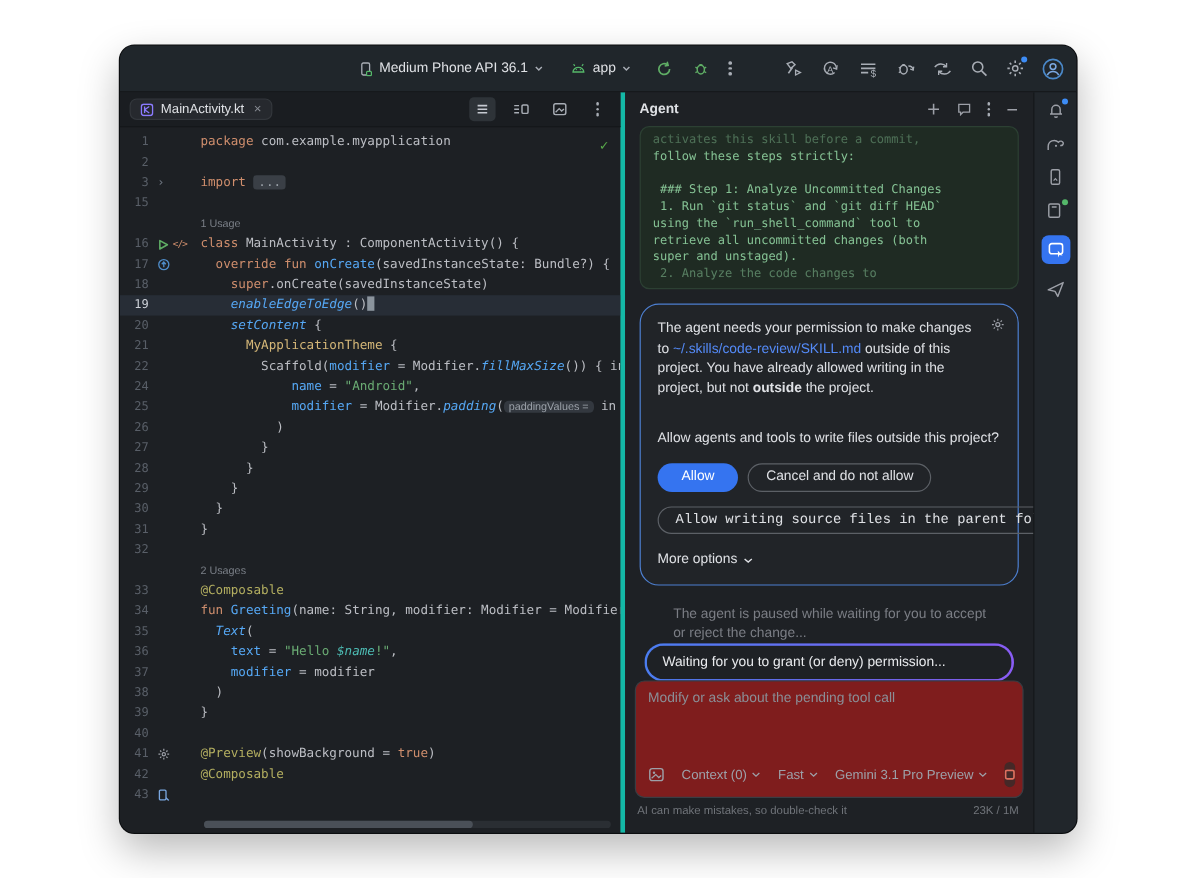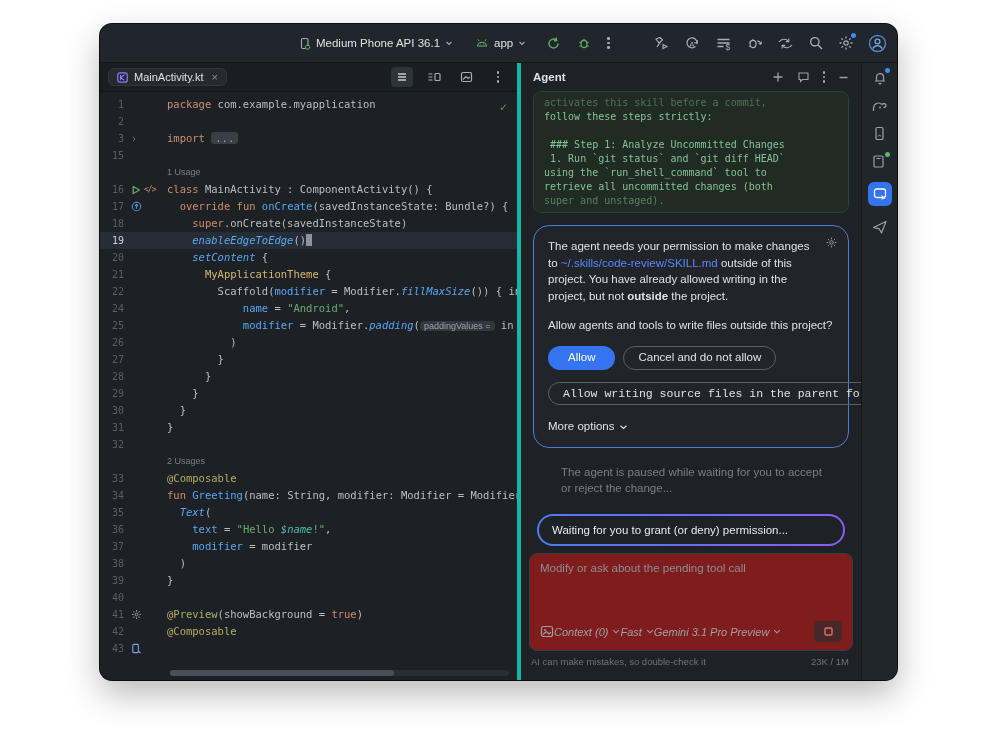--- a/index.html
+++ b/index.html
@@ -1,17 +1,17 @@
 <!DOCTYPE html>
 <html><head>
 <meta charset="utf-8">
 <style>
   html,body{margin:0;padding:0;background:#ffffff;width:1000px;height:732px;overflow:hidden;
     font-family:"Liberation Sans","DejaVu Sans",sans-serif;-webkit-font-smoothing:antialiased;}
-  .window{position:absolute;left:100px;top:24px;width:797px;height:656px;background:#1e2227;
+  .window{position:absolute;left:100px;top:38px;width:797px;height:656px;background:#1e2227;
     border-radius:12px;box-shadow:0 0 0 1px #0b0d0f,0 14px 34px rgba(0,0,0,.28);overflow:hidden;
     display:flex;flex-direction:column;color:#dfe1e5;}
   
   .toolbar{height:38px;flex:none;background:#20262b;border-bottom:1px solid #14171a;
     display:flex;align-items:center;font-size:11.5px;color:#dfe1e5;}
   .tb-spacer{width:198px;flex:none;}
   .cluster{display:flex;align-items:center;gap:5px;cursor:default;white-space:nowrap;}
   .icon{display:inline-flex;align-items:center;justify-content:center;color:#a8adb5;position:relative;}
   .icon.green{color:#5fad65;}
   .tb-right{margin-left:auto;margin-right:10px;display:flex;align-items:center;gap:14px;}
@@ -67,36 +67,36 @@
   .agent-scroll{flex:1;min-height:0;display:flex;flex-direction:column;padding:0 12px;overflow:hidden;}
   .skill-block{background:#1f2b23;border:1px solid #2c4033;border-radius:8px;padding:4px 10px;
     font-family:"DejaVu Sans Mono",monospace;font-size:10px;line-height:14px;color:#85c294;flex:none;}
   .skill-block div{white-space:pre-wrap;}
   .skill-block div:first-child{opacity:.45;}
   .skill-block div:last-child{opacity:.55;}
   .perm-card{margin-top:12px;border:1px solid #4d7fd0;border-radius:16px;background:#212428;
     padding:12px 14px;position:relative;font-size:11.5px;line-height:1.45;flex:none;}
   .perm-card .gear{position:absolute;top:10px;right:10px;color:#9da0a8;}
   .perm-card a{color:#548af7;text-decoration:none;}
-  .perm-q{margin-top:12px;}
+  .perm-q{margin-top:24px;}
   .btn-row{display:flex;gap:8px;margin-top:13px;flex-wrap:wrap;}
   .pill{border-radius:999px;padding:5px 16px;font-size:11.5px;line-height:1;display:inline-flex;
     align-items:center;justify-content:center;white-space:nowrap;}
   .pill.primary{background:#3574f0;color:#fff;padding:6px 20px;}
   .pill.outline{border:1px solid #5c6066;color:#dfe1e5;background:transparent;padding:5px 14px;}
   .more-opts{margin-top:13px;display:flex;align-items:center;gap:5px;color:#dfe1e5;font-size:11.5px;}
   .paused{margin:16px 14px 0 28px;color:#7b7e85;font-size:11.5px;line-height:1.4;max-width:280px;flex:none;}
   .spacer{flex:1;}
   .wait-pill{flex:none;margin:0 4px 7px 4px;height:28px;border:2px solid transparent;border-radius:16px;
     background:linear-gradient(#1e2125,#1e2125) padding-box,linear-gradient(100deg,#4a7df0,#8a5cf5) border-box;
     display:flex;align-items:center;padding:0 13px;font-size:11.5px;color:#e8eaed;}
   .composer{flex:none;margin:0 8px;background:#7f1d1d;border:1px solid #3a3d43;border-radius:8px;
     height:80px;padding:8px 10px;display:flex;flex-direction:column;}
   .placeholder{color:#8a8e96;font-size:11.5px;}
-  .composer-controls{margin-top:auto;display:flex;align-items:center;color:#9da0a8;font-size:11px;font-style:italic;}
+  .composer-controls{margin-top:auto;display:flex;align-items:center;gap:14px;color:#9da0a8;font-size:11px;}
   .ctl{display:flex;align-items:center;gap:4px;white-space:nowrap;}
   .stop-btn{margin-left:auto;width:28px;height:21px;border-radius:5px;background:#452827;
     display:flex;align-items:center;justify-content:center;}
   .agent-footer{flex:none;height:20px;display:flex;align-items:center;justify-content:space-between;
     padding:0 12px 0 10px;font-size:9.5px;color:#70747a;margin-bottom:9px;}
   
   .stripe{width:35px;flex:none;background:#21262b;border-left:1px solid #14171a;display:flex;
     flex-direction:column;align-items:center;padding-top:7px;gap:13px;color:#9da0a8;}
   .stripe .sel-agent{width:24px;height:24px;border-radius:6px;background:#3574f0;color:#fff;
     display:flex;align-items:center;justify-content:center;}
@@ -356,20 +356,21 @@
       <div class="agent-scroll">
         <div class="skill-block" id="skill-block">
             <div>activates this skill before a commit,</div>
             <div>follow these steps strictly:</div>
             <div>&nbsp;</div>
             <div> ### Step 1: Analyze Uncommitted Changes</div>
             <div> 1. Run `git status` and `git diff HEAD`</div>
             <div>using the `run_shell_command` tool to</div>
             <div>retrieve all uncommitted changes (both</div>
             <div>super and unstaged).</div>
+            <div> 2. Analyze the code changes to</div>
           </div>
 
         <div class="perm-card">
           <span class="gear">
             <svg width="13" height="13" viewBox="0 0 16 16">
                 <circle cx="8" cy="8" r="2.1" fill="none" stroke="#9da0a8" stroke-width="1.2"></circle>
                 <g stroke="#9da0a8" stroke-width="1.2">
                   <path d="M8 2 V4 M8 12 V14 M2 8 H4 M12 8 H14 M3.8 3.8 L5.2 5.2 M10.8 10.8 L12.2 12.2 M12.2 3.8 L10.8 5.2 M5.2 10.8 L3.8 12.2"></path>
                 </g>
               </svg>

